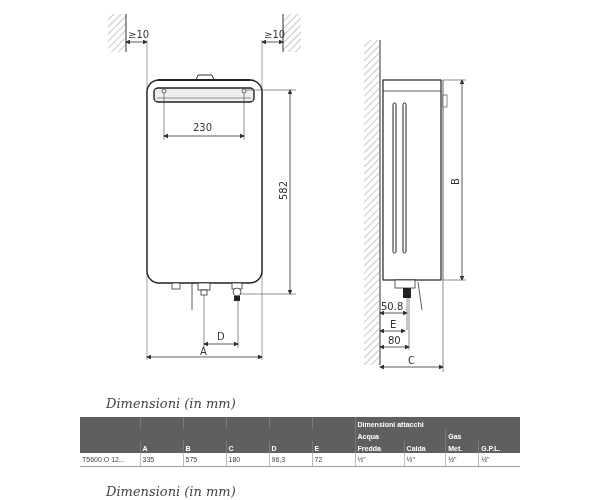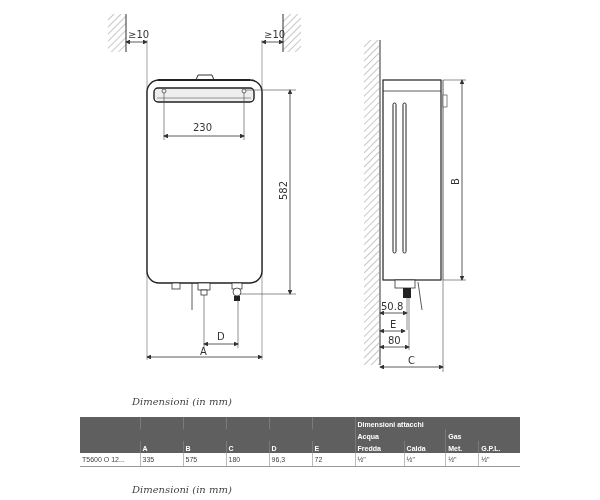--- a/index.html
+++ b/index.html
@@ -1,22 +1,22 @@
 <!DOCTYPE html>
 <html><head>
 <meta charset="utf-8">
 <style>
   * { box-sizing: border-box; margin: 0; padding: 0; }
   html, body { width: 600px; height: 500px; background: #ffffff; overflow: hidden; }
   body { position: relative; font-family: "Liberation Sans", sans-serif; color: #333; }
   #drawing { position: absolute; left: 0; top: 0; width: 600px; height: 390px; }
   .dim-text { font-family: "DejaVu Sans", sans-serif; font-size: 10px; fill: #333; }
   .caption {
-    position: absolute; left: 132px; font-family: "DejaVu Serif", serif;
-    font-style: italic; font-size: 10px; color: #444;
+    position: absolute; left: 106px; font-family: "DejaVu Serif", serif;
+    font-style: italic; font-size: 13px; color: #444;
   }
   #caption-top { top: 396px; }
   #caption-bottom { top: 484px; }
   table.dims {
     position: absolute; left: 80px; top: 417px; width: 440px;
     border-collapse: collapse; font-family: "Liberation Sans", sans-serif; font-size: 7px;
   }
   table.dims th {
     background: #5f5f5f; color: #fff; font-weight: bold; text-align: left;
     vertical-align: bottom; padding: 1px 2px; height: 12px;

